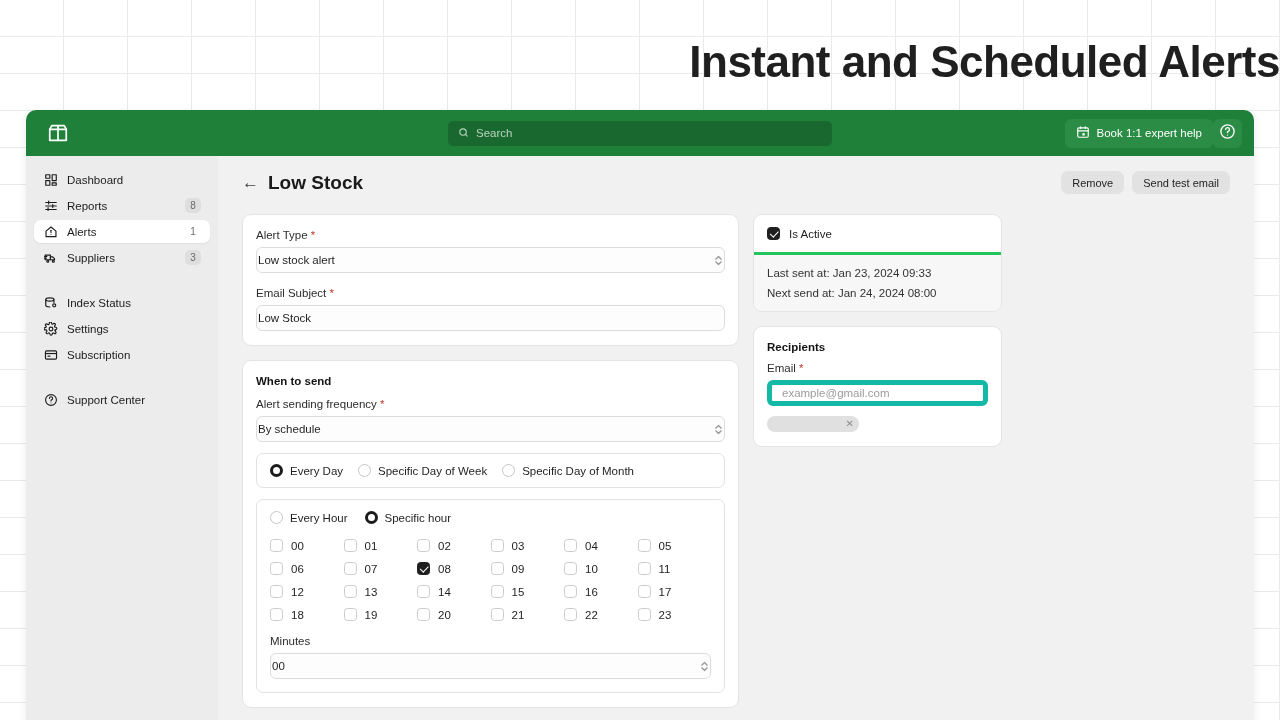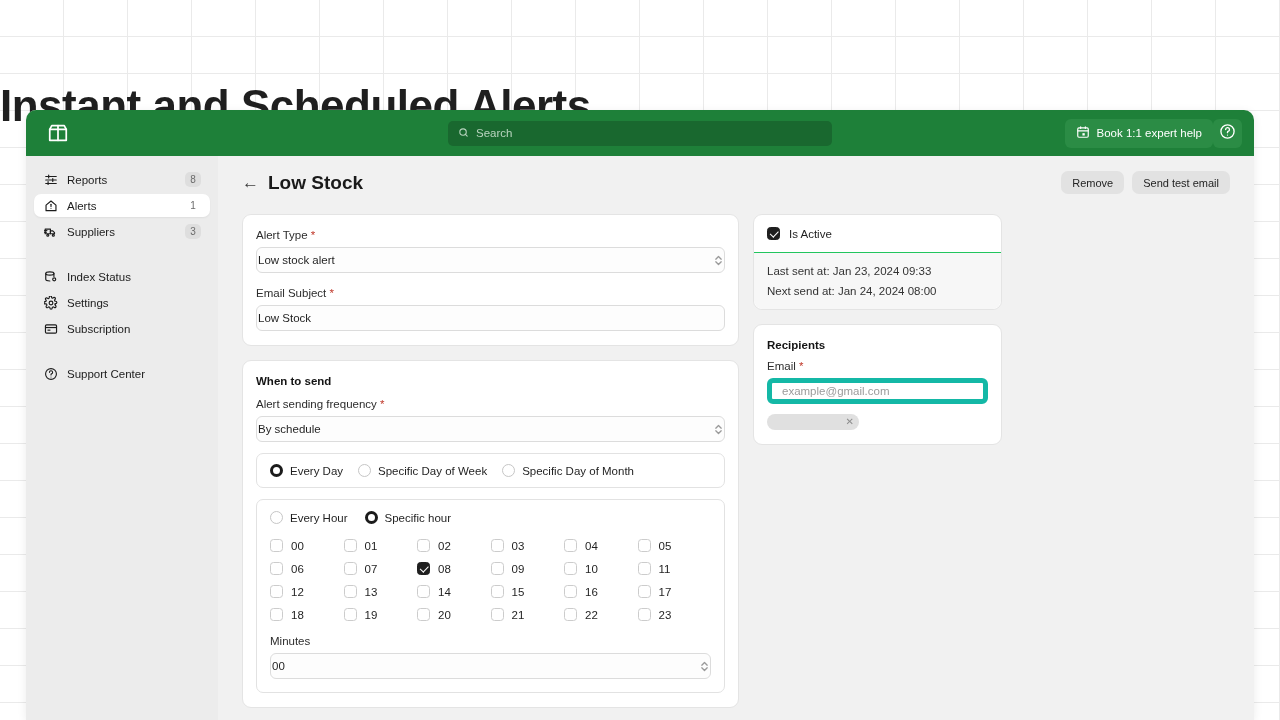--- a/index.html
+++ b/index.html
@@ -19,23 +19,22 @@
     background-size: 64px 37px;
     background-position: -1px -1px;
     position: relative;
   }
 
   
   .banner {
     height: 124px;
     display: flex;
     align-items: center;
-    justify-content: flex-start;
+    justify-content: flex-end;
     position: relative;
-    margin-top: 44px;
   }
   .banner-title {
     font-size: 44px;
     font-weight: 700;
     color: #1f1f1f;
     letter-spacing: -0.5px;
   }
 
   
   .app-window {
@@ -349,21 +348,21 @@
     margin-top: 14px;
     margin-bottom: 6px;
   }
 
   
   .active-top {
     padding: 12px 13px;
     display: flex;
     align-items: center;
     gap: 9px;
-    border-bottom: 1px solid #22c55e;
+    border-bottom: 3px solid #22c55e;
     font-size: 11.5px;
     color: #1f1f1f;
     cursor: pointer;
   }
   .active-bottom {
     background: #f7f7f7;
     padding: 12px 13px;
     border-radius: 0 0 9px 9px;
   }
   .meta-line {
@@ -459,20 +458,31 @@
           </svg>
         </span>
       </button>
     </div>
   </div>
 
   <div class="app-body">
 
     <div class="sidebar">
 
+      <div class="nav-item">
+        <span class="ico">
+          <svg width="14" height="14" viewBox="0 0 24 24" fill="none" stroke="#1c1c1c" stroke-width="2" stroke-linejoin="round">
+            <rect x="3" y="3" width="7" height="6"></rect>
+              <rect x="14" y="3" width="7" height="10"></rect>
+            <rect x="3" y="13" width="7" height="8"></rect>
+              <rect x="14" y="17" width="7" height="4"></rect>
+          </svg>
+        </span>
+        <span class="nav-label">Dashboard</span>
+      </div>
 
       <div class="nav-item">
         <span class="ico">
           <svg width="14" height="14" viewBox="0 0 24 24" fill="none" stroke="#1c1c1c" stroke-width="2" stroke-linecap="round">
             <path d="M3 6h18M3 12h18M3 18h18"></path>
             <path d="M8 3.5v5M15 9.5v5M7 14.5v5"></path>
           </svg>
         </span>
         <span class="nav-label">Reports</span>
         <span class="nav-badge">8</span>

